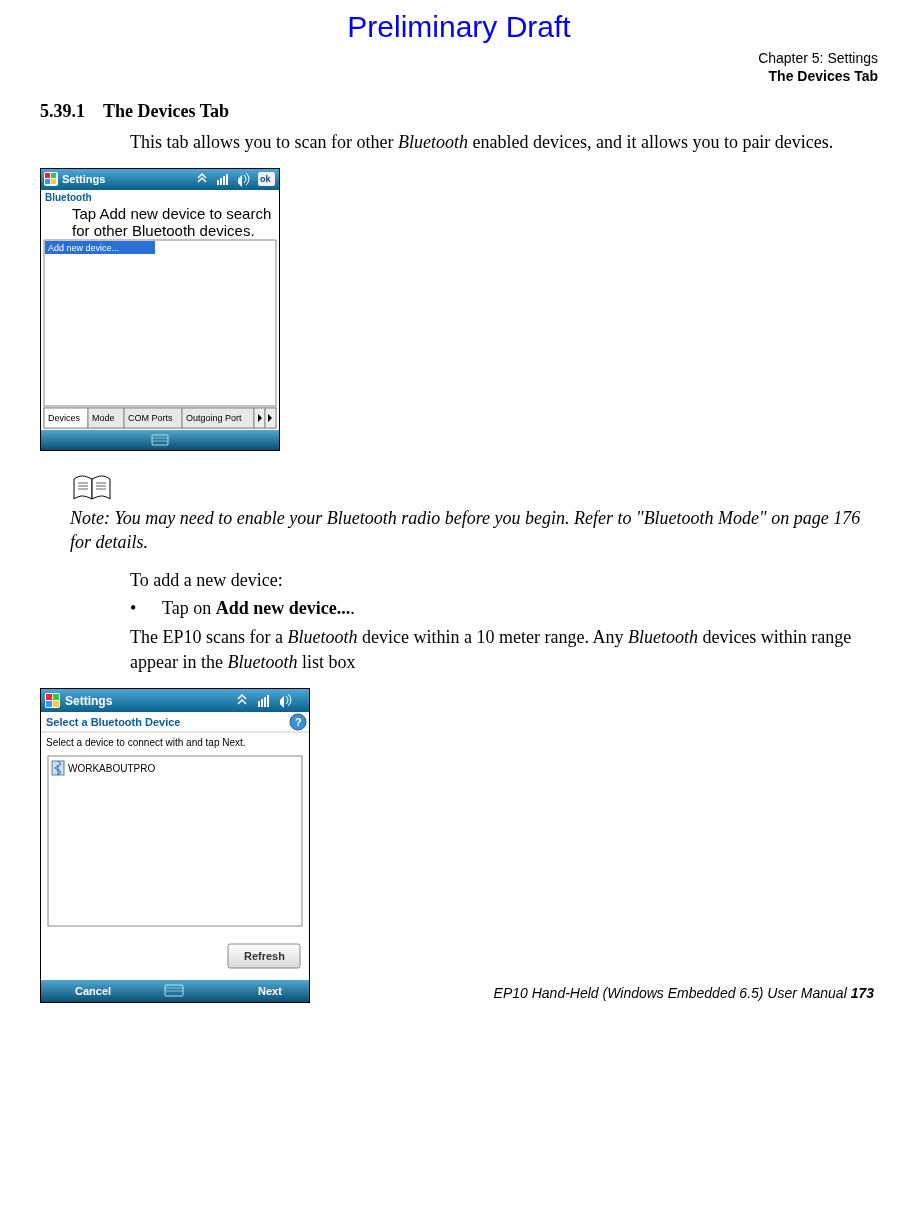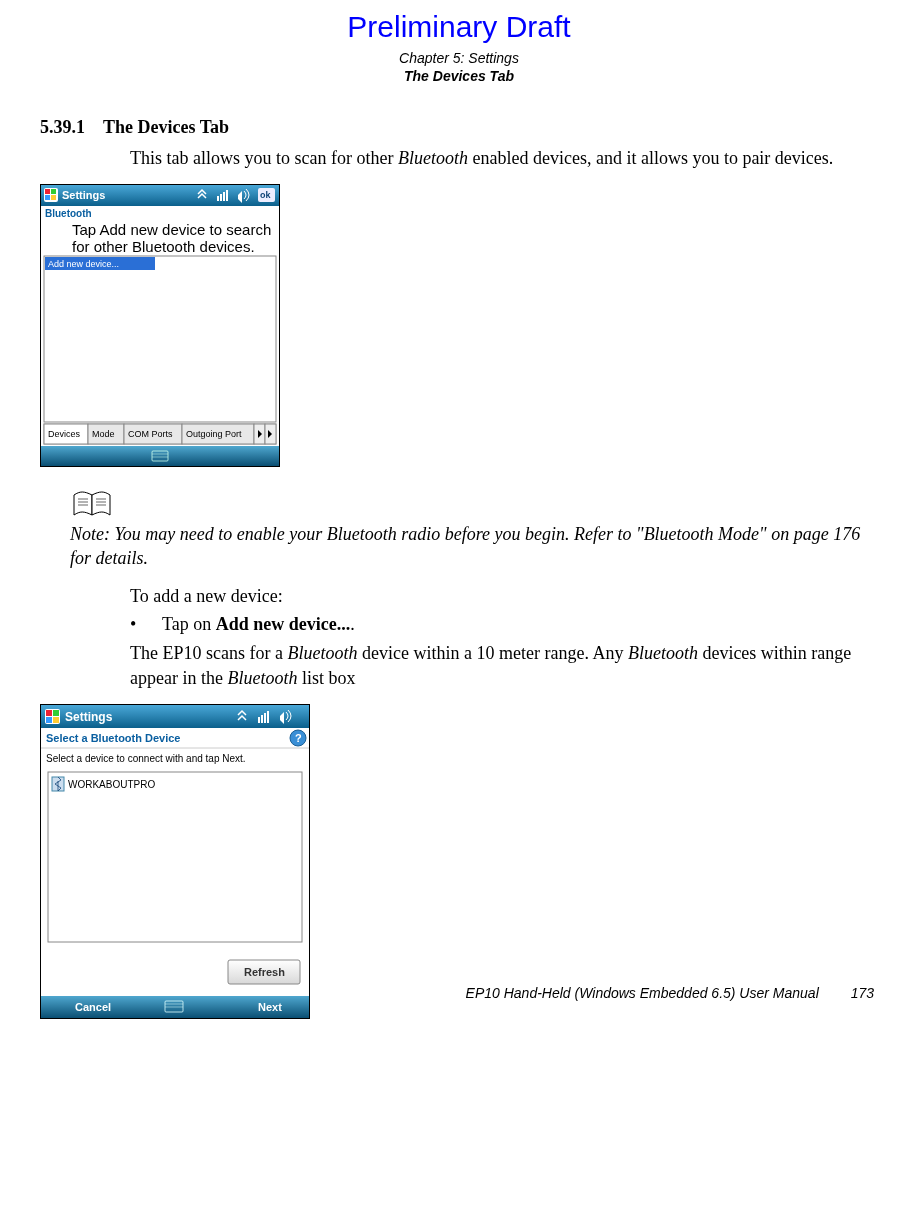--- a/index.html
+++ b/index.html
@@ -21,26 +21,25 @@
     padding: 10px 40px 40px 40px;
   }
   .prelim {
     text-align: center;
     font-family: Arial, Helvetica, sans-serif;
     color: #0000ff;
     font-size: 30px;
     margin: 0 0 6px 0;
   }
   .chap-block {
-    text-align: center;
+    text-align: right;
     font-family: "Segoe UI", Arial, sans-serif;
-    font-style: italic;
     font-size: 14px;
     line-height: 1.25;
-    margin-bottom: 32px;
+    margin-bottom: 16px;
   }
   .chap-block .bold { font-weight: 700; }
   .section-head {
     font-family: Liberation Serif, serif;
     font-weight: 700;
     font-size: 18px;
     margin: 14px 0 8px 0;
   }
   .section-num { display:inline-block; margin-right: 18px; }
   .body-text {
@@ -74,21 +73,21 @@
   }
   .bullet-dot { width: 32px; }
   .footer {
     position:absolute;
     bottom: 44px;
     right: 44px;
     font-family: "Segoe UI", Arial, sans-serif;
     font-style: italic;
     font-size: 14px;
   }
-  .footer .pg { font-weight: 400; margin-left: 28px; font-style: italic; }
+  .footer .pg { font-weight: 700; font-style: italic; }
 
   
   .ss-titlebar { fill: url(#gradBlue); }
   .ss-text { font-family: Tahoma, Arial, sans-serif; }
 </style>
 </head>
 <body>
 
 <div class="page">
 

